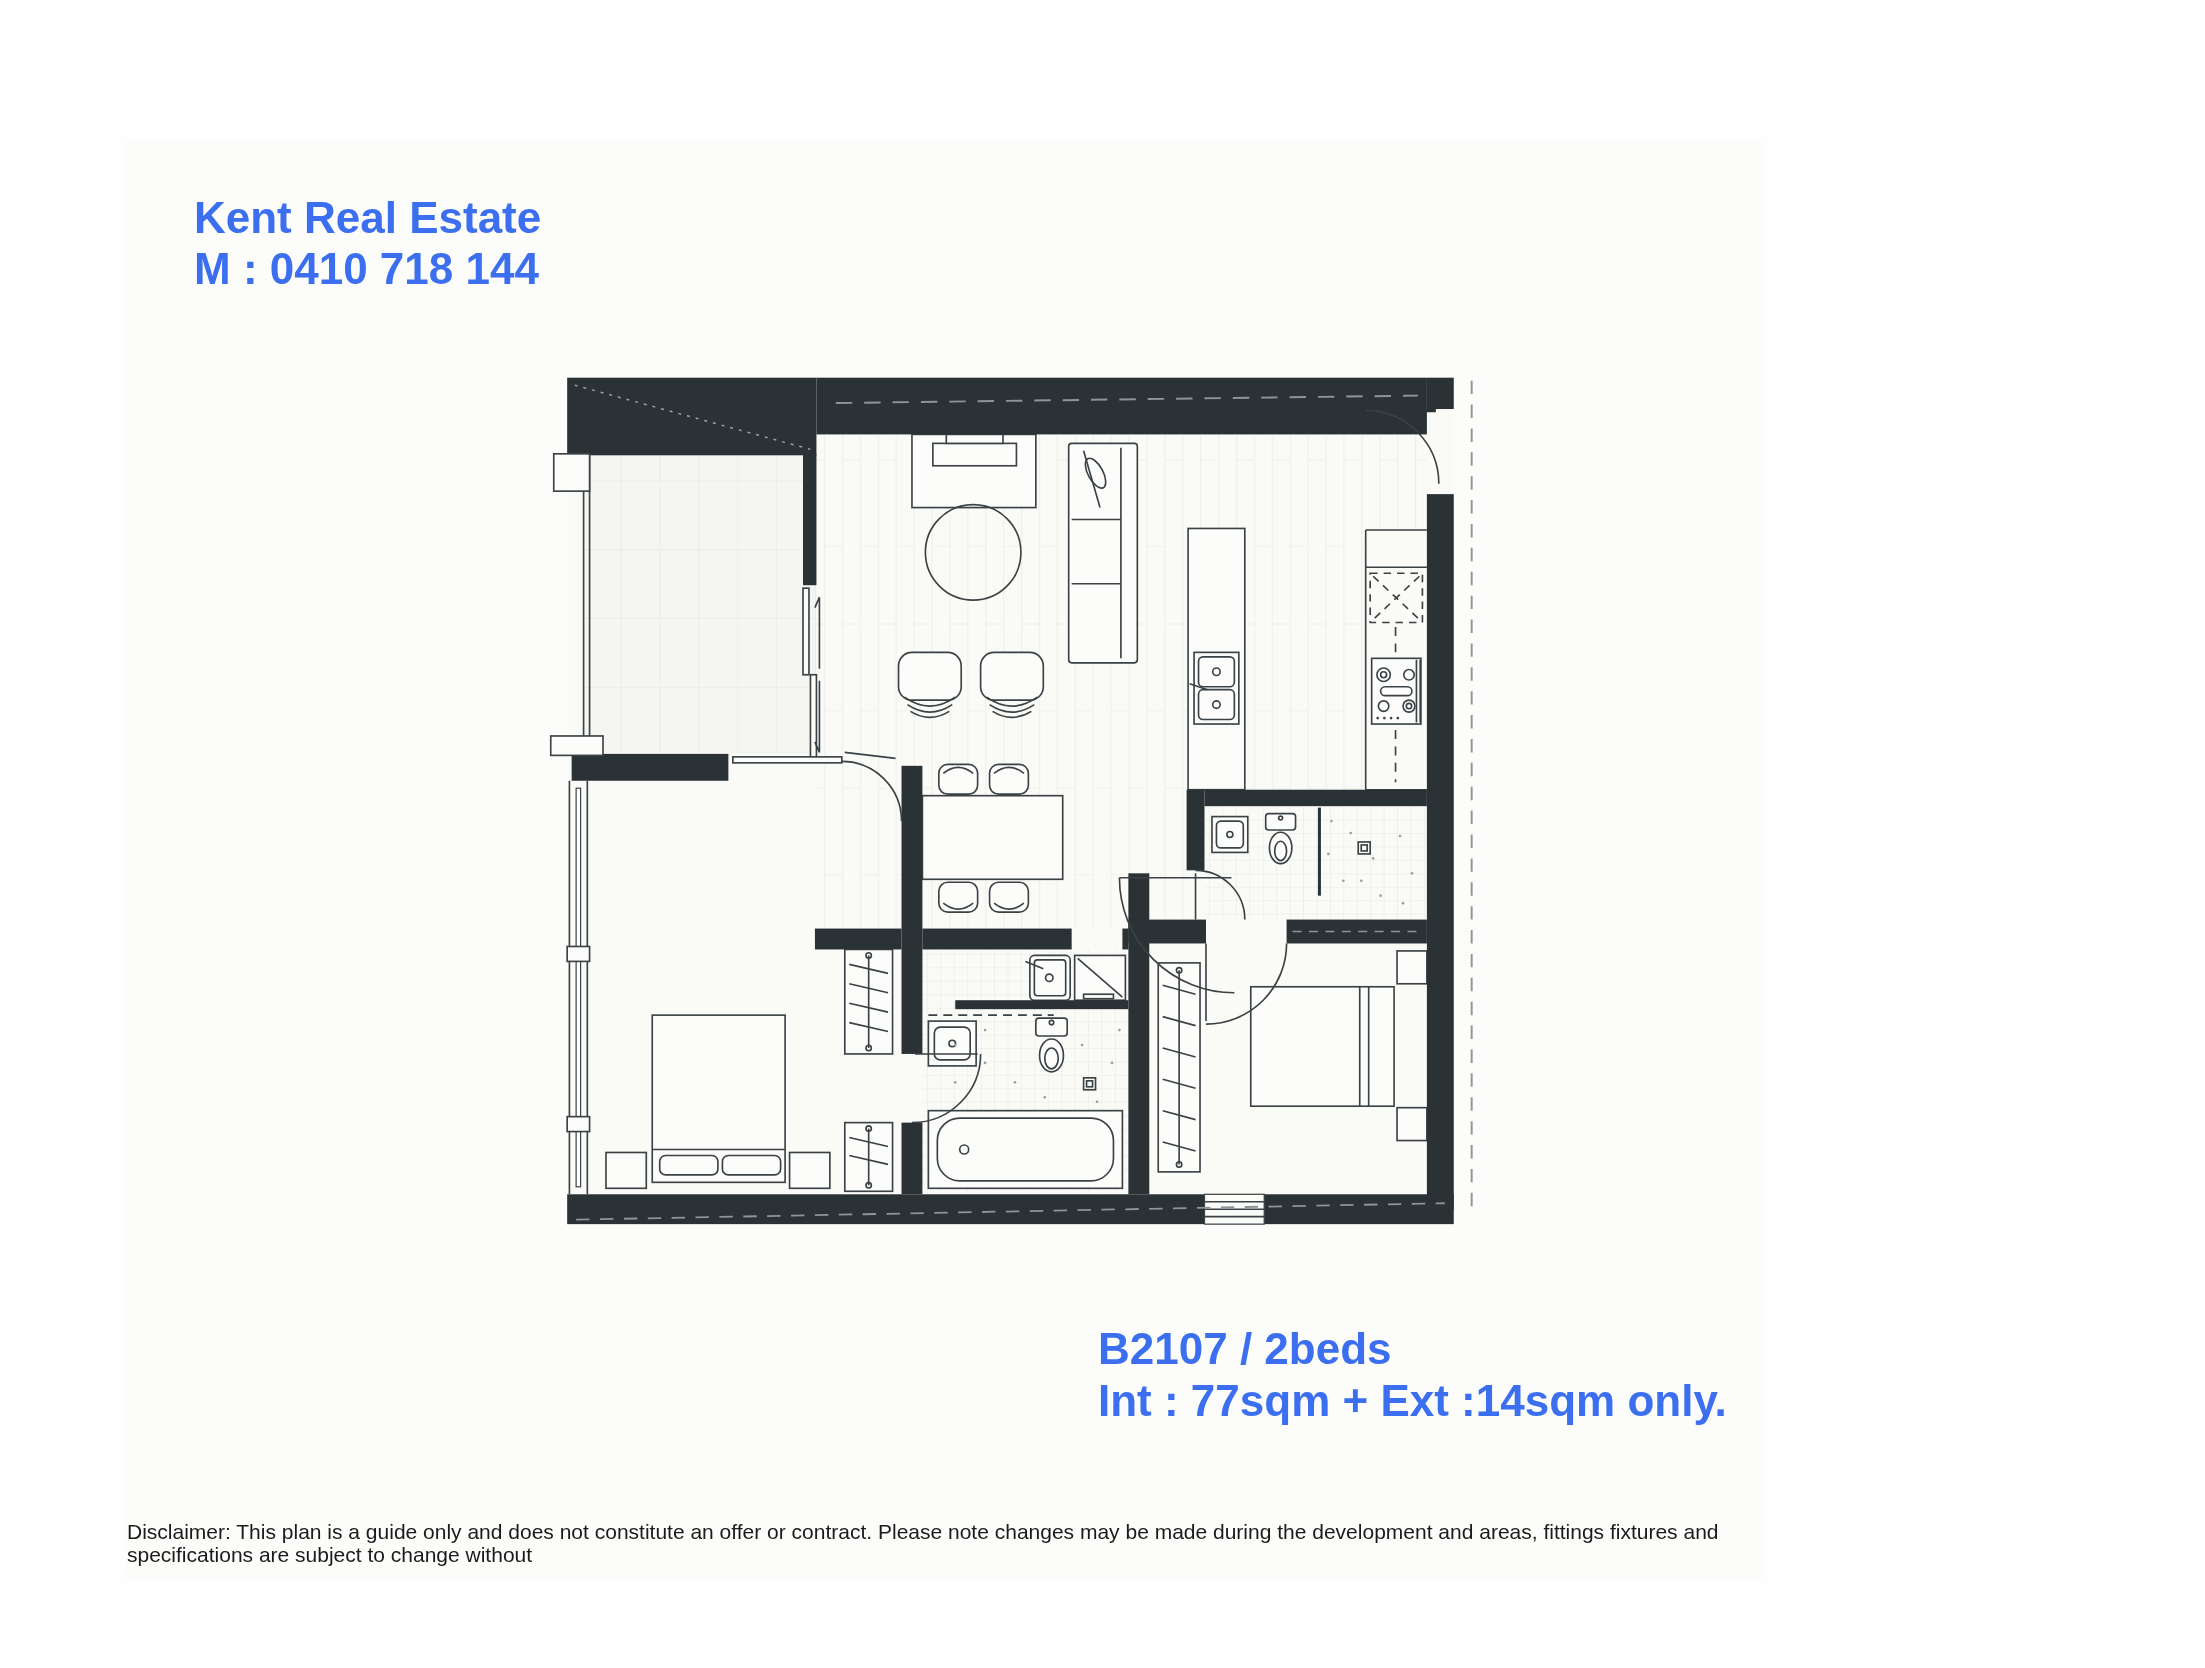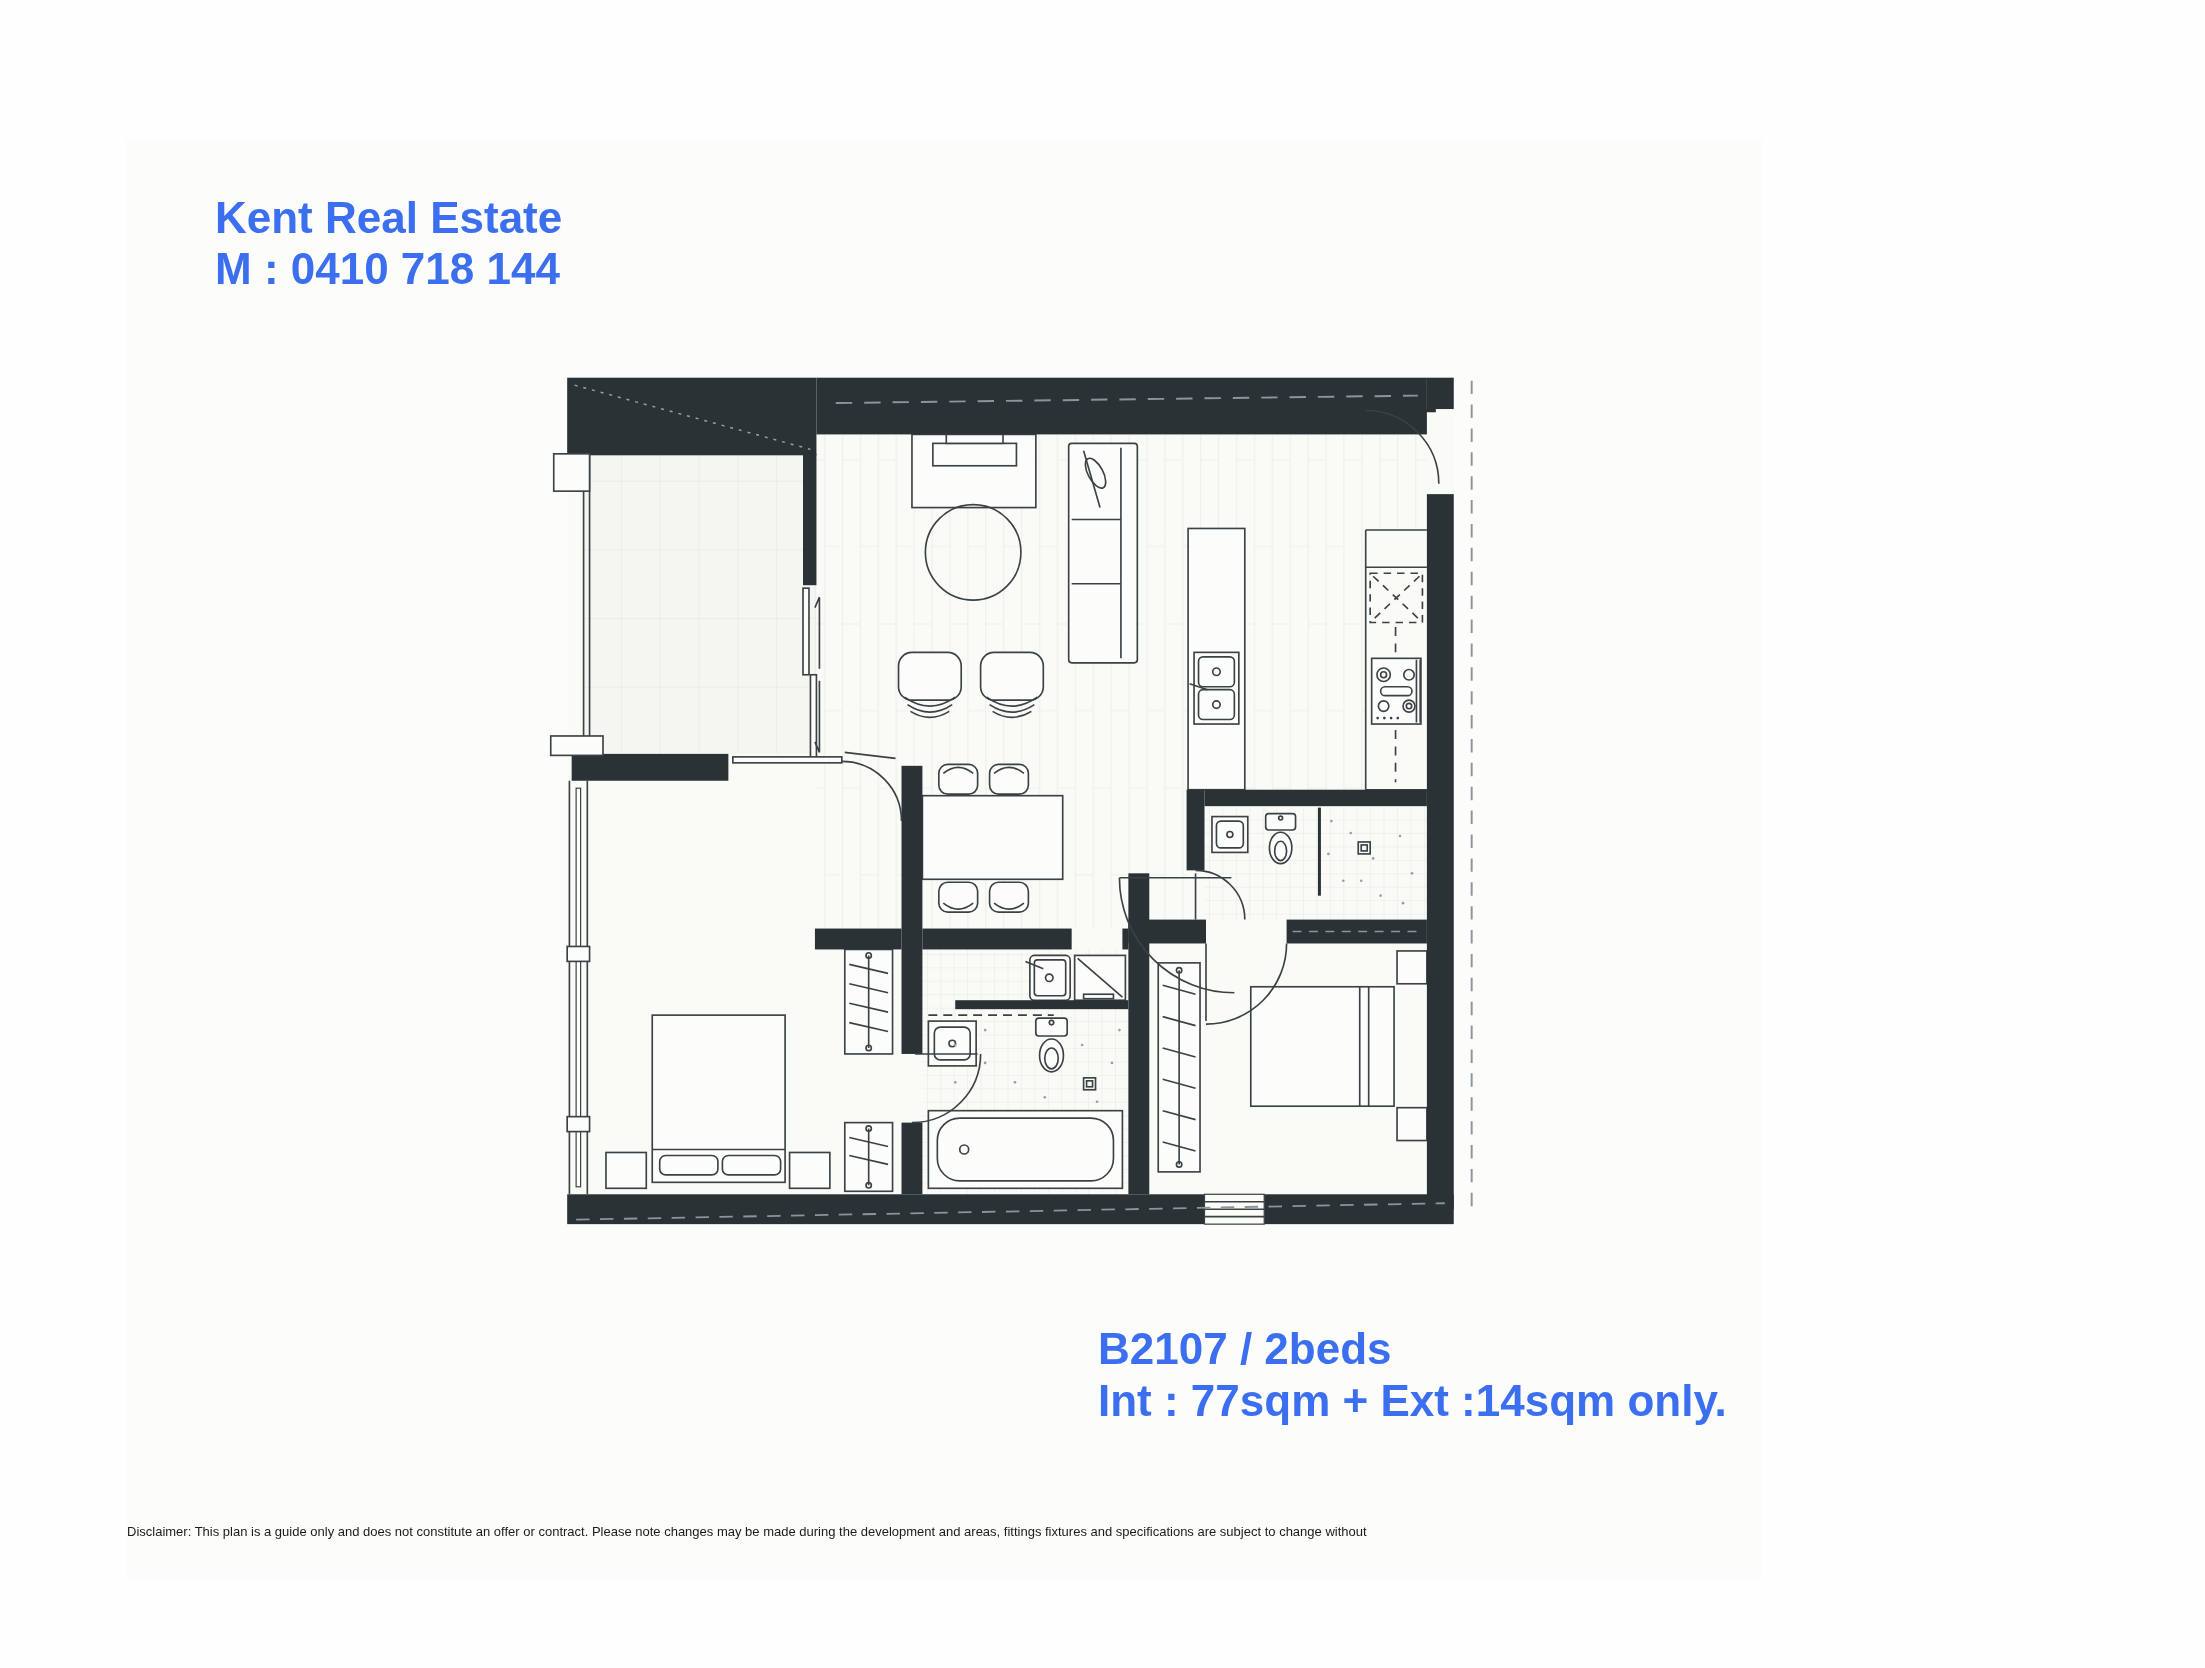--- a/index.html
+++ b/index.html
@@ -1,24 +1,24 @@
 <!DOCTYPE html>
 <html style="font-size:7px"><head>
 <meta charset="utf-8">
 <style>
   html,body{margin:0;padding:0;background:#ffffff;}
   body{width:2309px;height:1669px;position:relative;font-family:"Liberation Sans",sans-serif;}
   #canvas{position:absolute;inset:0;background:#fefefe;}
   .page-tint{position:absolute;left:126px;top:139px;width:1636px;height:1440px;background:#fcfcfa;}
-  .agent-header{position:absolute;left:215px;top:192px;color:#3B6FF0;font-weight:bold;
+  .agent-header{position:absolute;left:194px;top:192px;color:#3B6FF0;font-weight:bold;
     font-size:44px;line-height:51px;letter-spacing:0px;white-space:nowrap;}
   .unit-info{position:absolute;left:1098px;top:1323px;color:#3B6FF0;font-weight:bold;
     font-size:44px;line-height:52px;white-space:nowrap;}
   .disclaimer{position:absolute;left:127px;top:1521px;width:1641px;color:#1b1b1b;
-    font-size:13px;line-height:22.5px;}
+    font-size:21px;line-height:22.5px;}
   svg{position:absolute;left:0;top:0;}
   .fx{stroke:#3A4246;stroke-width:1.1;fill:none;}
   .fxw{stroke:#3A4246;stroke-width:1.1;fill:#FCFCFA;}
 </style>
 </head>
 <body>
 
 <div id="canvas">
   <div class="page-tint"></div>
 

